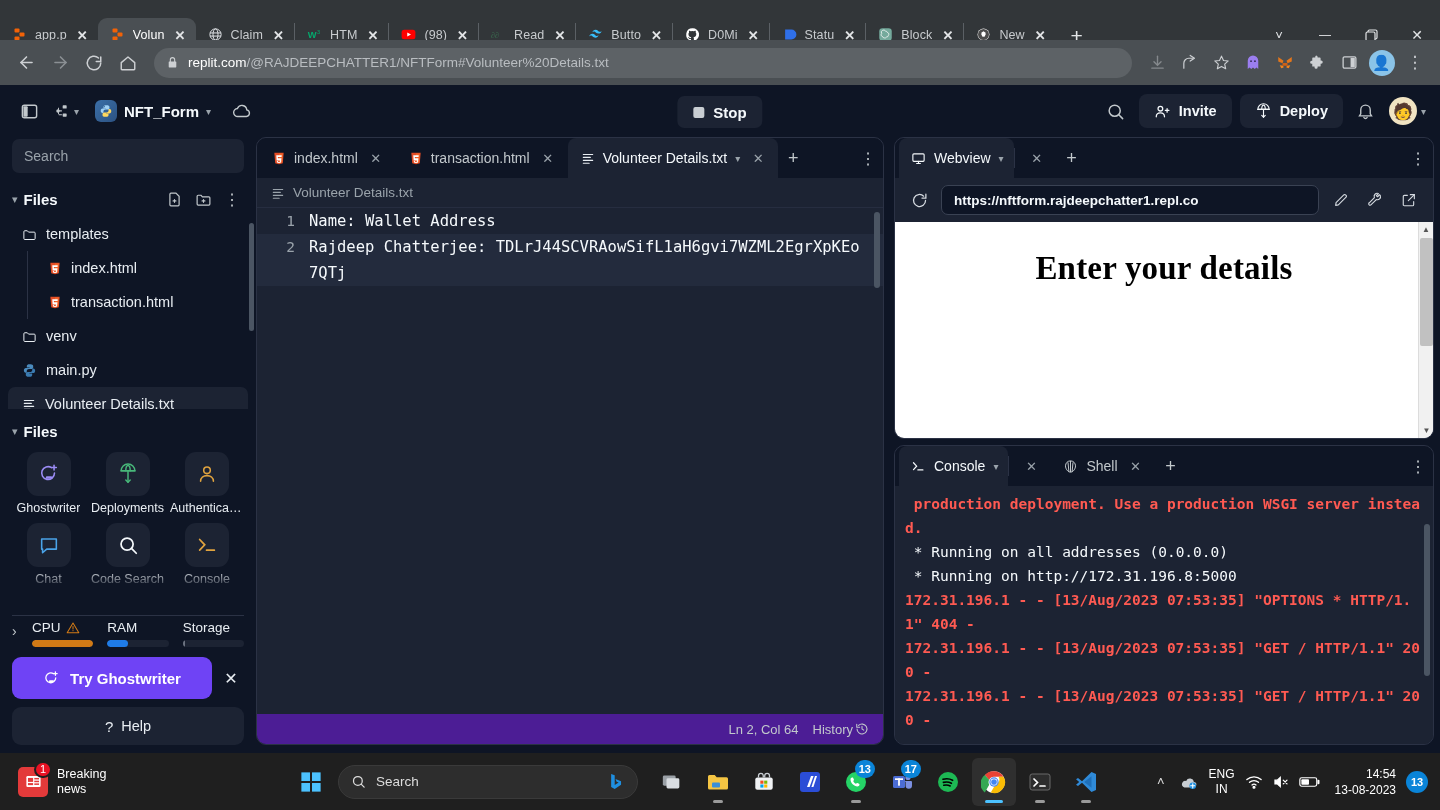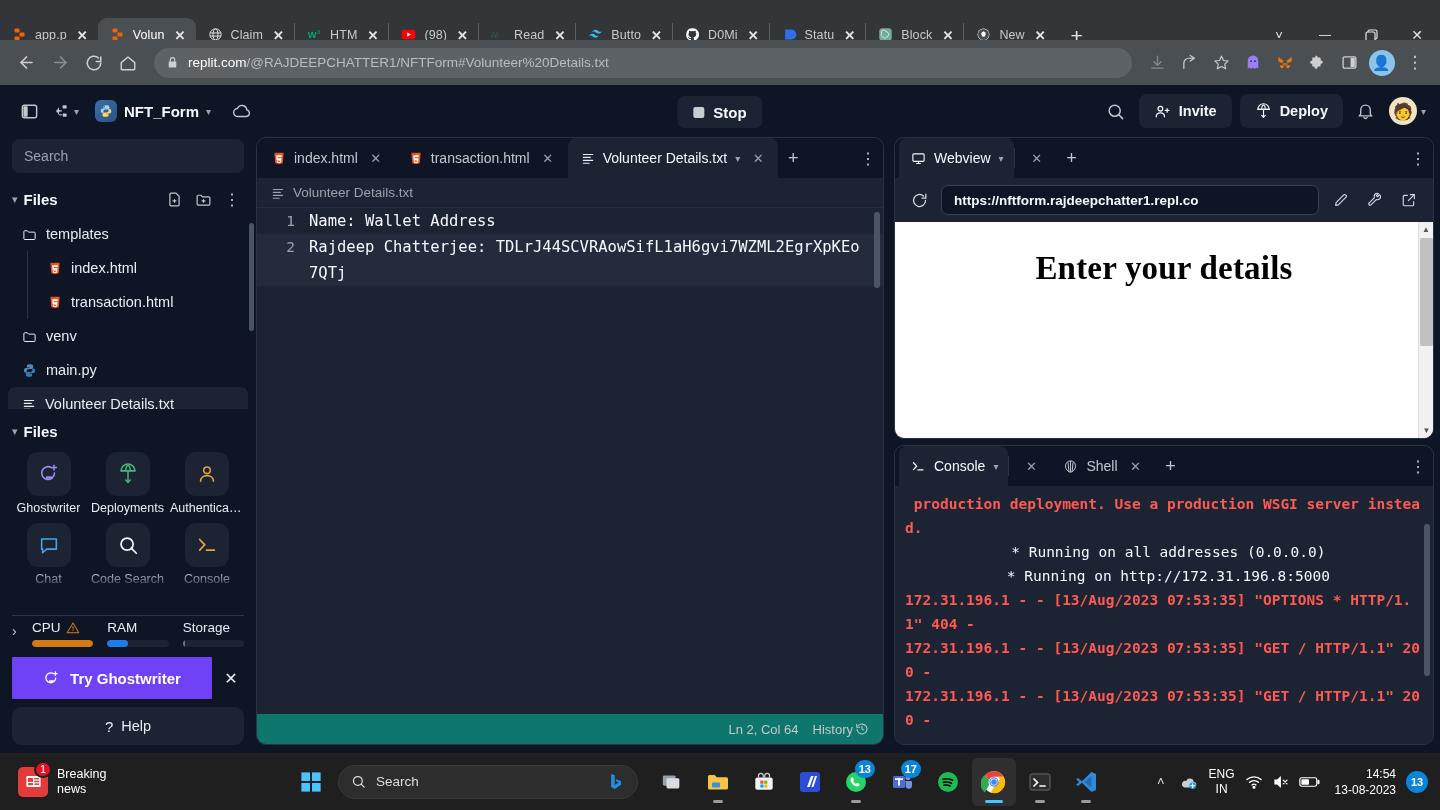--- a/index.html
+++ b/index.html
@@ -149,21 +149,21 @@
   .res-row { display: flex; align-items: flex-start; gap: 0; padding: 4px 0 10px; }
   .res-expand { width: 20px; color: #c2c8cc; font-size: 14px; padding-top: 3px; }
   .res-items { display: flex; flex: 1; gap: 14px; }
   .res-item { flex: 1; }
   .res-label { font-size: 13.5px; color: #e8edf2; display: flex; align-items: center; gap: 5px; }
   .res-bar { height: 7px; border-radius: 4px; background: #1c2333; margin-top: 5px; overflow: hidden; position: relative; }
   .res-fill { height: 100%; border-radius: 4px; }
   .divider-top { border-top: 1px solid #2b3245; }
   .ghost-row { display: flex; align-items: center; gap: 6px; }
   .ghost-btn {
-    flex: 1; height: 42px; background: #6f43f5; border-radius: 1px; color: #fff;
+    flex: 1; height: 42px; background: #6f43f5; border-radius: 9px; color: #fff;
     display: flex; align-items: center; justify-content: center; gap: 10px;
     font-size: 15px; font-weight: 600;
   }
   .ghost-x { width: 26px; color: #e8edf2; display:flex; align-items:center; justify-content:center; font-size: 16px; }
   .help-btn {
     margin-top: 8px; height: 38px; background: #1c2333; border-radius: 9px;
     display: flex; align-items: center; justify-content: center; gap: 8px;
     font-size: 14.5px; color: #e8edf2;
   }
 
@@ -189,21 +189,21 @@
     font-size: 13.5px; color: #9aa3ab; background: #1c2333; border-bottom: 1px solid #262d40;
   }
   .code-area { flex: 1; background: #1c2333; position: relative; overflow: hidden; }
   .code-line { display: flex; font-family: "DejaVu Sans Mono", monospace; font-size: 15.5px; line-height: 26px; }
   .code-line.hl { background: #232b3d; }
   .ln { width: 52px; flex: 0 0 52px; text-align: right; padding-right: 14px; color: #9aa3ab; font-size: 14.5px; }
   .ct { color: #f5f9fc; white-space: pre-wrap; word-break: break-all; padding-right: 20px; }
   .code-scroll { position: absolute; right: 3px; top: 4px; width: 6px; height: 76px; background: #4b5563; border-radius: 3px; }
   .ed-status {
     height: 30px; display: flex; align-items: center; justify-content: flex-end;
-    gap: 14px; padding: 0 14px; font-size: 13px; color: #c2c8cc; background: #0f766e;
+    gap: 14px; padding: 0 14px; font-size: 13px; color: #c2c8cc; background: #4c1d95;
   }
   .ed-status .hist { display: flex; align-items: center; gap: 2px; }
 
   
   .right-col { width: 552px; flex: 0 0 552px; display: flex; flex-direction: column; gap: 6px; padding: 0 6px 8px 6px; }
   .panel { background: #1c2333; border: 1px solid #2b3245; border-radius: 10px; overflow: hidden; display: flex; flex-direction: column; }
   .panel-tabbar { height: 40px; display: flex; align-items: stretch; background: #0e1525; padding-left: 4px; }
   .panel-tab { display: flex; align-items: center; gap: 8px; padding: 0 10px 0 12px; font-size: 14px; color: #f5f9fc; border-radius: 8px 8px 0 0; }
   .panel-tab.active { background: #1c2333; }
   .panel-tab .x { width: 20px; height:20px; display:flex; align-items:center; justify-content:center; color: #9aa3ab; font-size: 13px; }
@@ -225,21 +225,21 @@
   .wv-sb-up, .wv-sb-dn { height: 15px; display: flex; align-items: center; justify-content: center; font-size: 8px; color: #555; }
   .wv-sb-thumb { position: absolute; top: 16px; left: 1px; width: 13px; height: 108px; background: #c1c1c1; border-radius: 2px; }
   .wv-resize { position: absolute; left: 50%; transform: translateX(-50%); bottom: -4px; width: 56px; height: 4px; background: #3a4253; border-radius: 2px; }
 
   .console-body { flex: 1; background: #1c2333; padding: 6px 10px 4px; overflow: hidden; position: relative; }
   .c-line {
     font-family: "DejaVu Sans Mono", monospace; font-size: 14.5px; line-height: 24px;
     white-space: pre-wrap; word-break: break-all; font-weight: 600;
   }
   .c-red { color: #ff5a52; }
-  .c-white { color: #f5f9fc; font-weight: 400; text-align: center; }
+  .c-white { color: #f5f9fc; font-weight: 400; }
   .c-yellow { color: #c9a227; }
   .console-scroll { position: absolute; right: 3px; top: 38px; width: 6px; height: 152px; background: #4b5563; border-radius: 3px; }
 
   
   .taskbar {
     position: absolute; left: 0; bottom: 0; width: 1440px; height: 57px;
     background: #1f1f1f; display: flex; align-items: center;
   }
   .tb-news { display: flex; align-items: center; gap: 9px; padding-left: 18px; width: 290px; }
   .news-ico { position: relative; width: 30px; height: 30px; border-radius: 5px; background: #e33a3a; display:flex; align-items:center; justify-content:center;}

